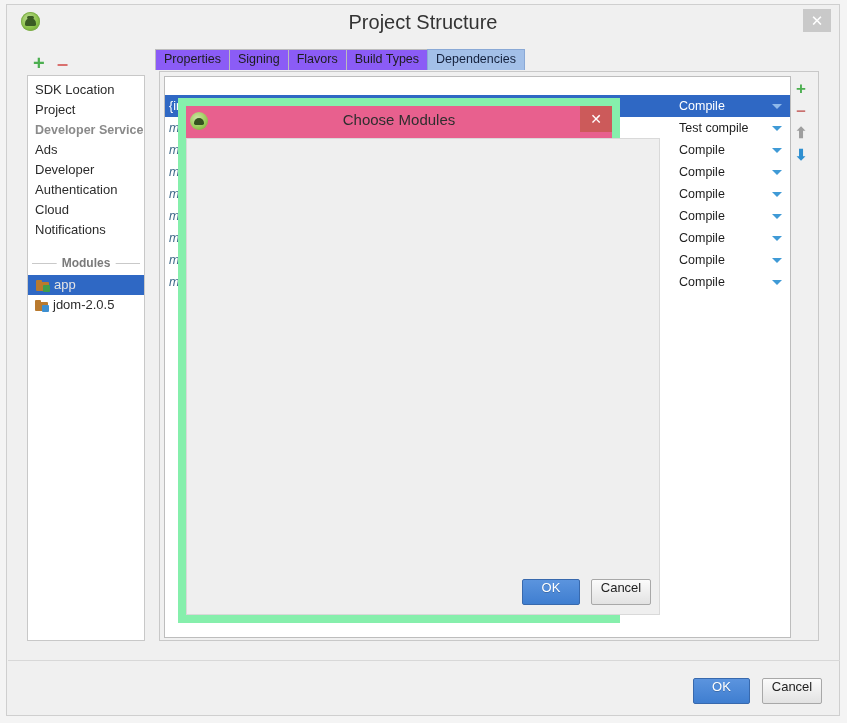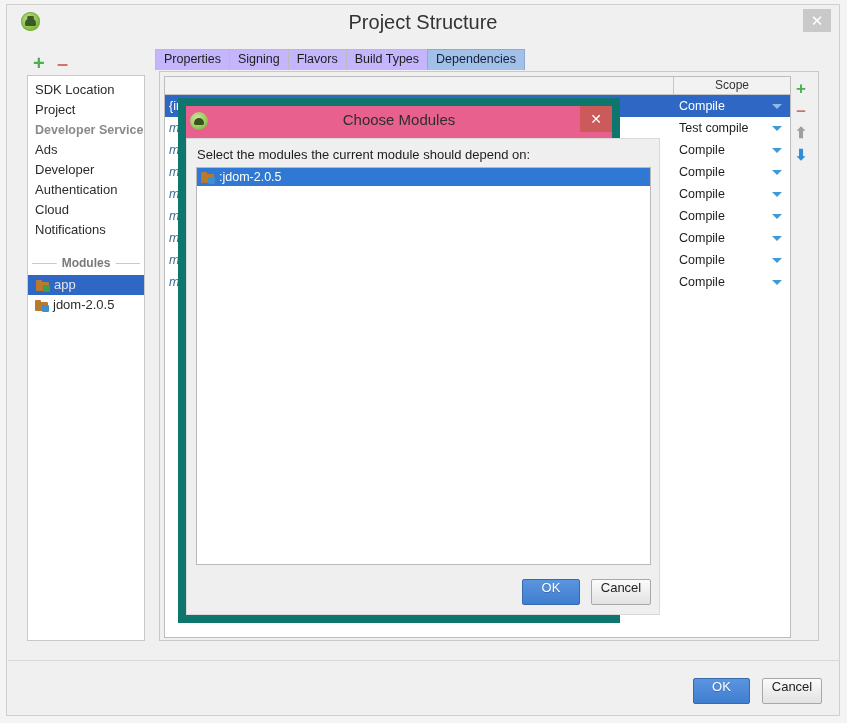--- a/index.html
+++ b/index.html
@@ -95,21 +95,21 @@
   }
   .mini-folder b {
     position:absolute; right:-1px; bottom:-1px; width:7px; height:7px;
     background:#3f9e4d; border-radius:1px; display:block;
   }
   .mini-folder.lib b { background:#3d8fd0; }
 
   
   .tabs { position:absolute; left:148px; top:44px; height:21px; display:flex; }
   .tab {
-    border:1px solid #bcbcbc; border-bottom:none; background:#c4b5fd;
+    border:1px solid #bcbcbc; border-bottom:none; background:#8b5cf6;
     font-size:12.5px; color:#1d1d1d; padding:2px 8px 3px; margin-right:-1px;
     cursor:pointer; line-height:15px;
   }
   .tab.active { background:#a3c0e8; border-color:#8aa9d6; color:#14213d; }
 
   
   .dep-panel {
     position:absolute; left:152px; top:66px; width:660px; height:570px;
     background:#f0f0f0; border:1px solid #c8c8c8; box-sizing:border-box;
   }
@@ -171,21 +171,21 @@
   }
   .btn.normal {
     background:linear-gradient(#fbfbfb,#e2e2e2); color:#222;
   }
   .main-ok     { position:absolute; left:686px; top:673px; width:57px; height:26px; }
   .main-cancel { position:absolute; left:755px; top:673px; width:60px; height:26px; }
 
   
   .modal {
     position:absolute; left:178px; top:98px; width:442px; height:525px;
-    background:#0f766e; box-sizing:border-box; padding:8px;
+    background:#86efac; box-sizing:border-box; padding:8px;
   }
   .modal-titlebar {
     position:relative; height:32px; background:#e8608e;
   }
   .modal-title {
     position:absolute; left:0; top:5px; width:100%; text-align:center;
     font-size:15px; color:#2e2e2e;
   }
   .modal-icon {
     position:absolute; left:4px; top:6px; width:18px; height:18px;
@@ -272,23 +272,20 @@
     <div class="tabs">
       <div class="tab">Properties</div>
       <div class="tab">Signing</div>
       <div class="tab">Flavors</div>
       <div class="tab">Build Types</div>
       <div class="tab active">Dependencies</div>
     </div>
 
     <div class="dep-panel">
       <div class="dep-table">
-        <div class="dep-head">
-          <div class="scope-h">Scope</div>
-        </div>
         <div class="dep-rows">
 
           <div class="dep-row first">
             <div class="name">{include=[*.jar], dir=libs}</div>
             <div class="scope">
               <span>Compile</span>
               <span class="caret"></span>
             </div>
           </div>
 
@@ -373,29 +370,19 @@
   </div>
 
   <div class="modal">
     <div class="modal-titlebar">
       <div class="modal-icon"></div>
       <div class="modal-title">Choose Modules</div>
       <div class="modal-close">✕</div>
     </div>
 
     <div class="modal-body">
-      <div class="modal-prompt">Select the modules the current module should depend on:</div>
-
-      <div class="modal-list">
-        <div class="ml-item selected">
-          <span class="mini-folder lib">
-              <i></i>
-              <b></b>
-            </span>
-          <span>:jdom-2.0.5</span>
-        </div>
-      </div>
+
 
       <div class="btn primary modal-ok">OK</div>
       <div class="btn normal modal-cancel">Cancel</div>
     </div>
   </div>
 </div>
 
 </body></html>

